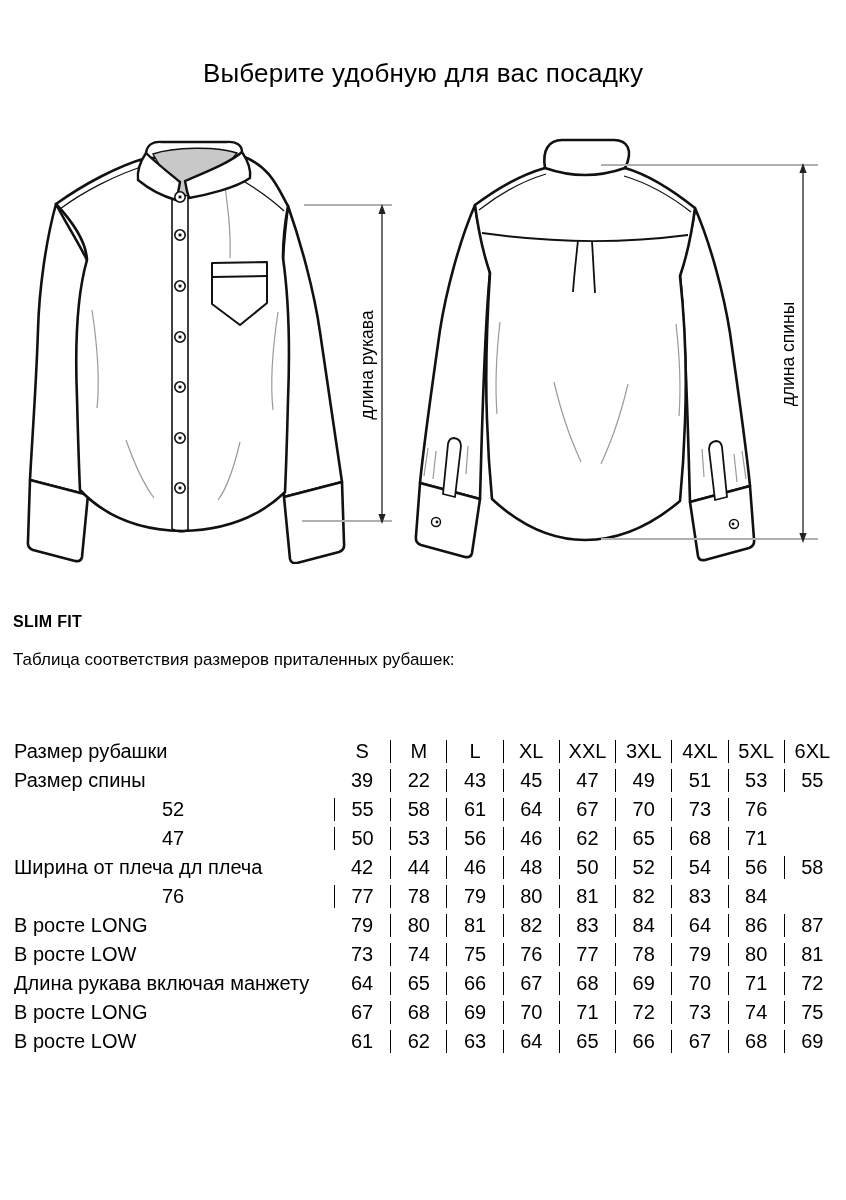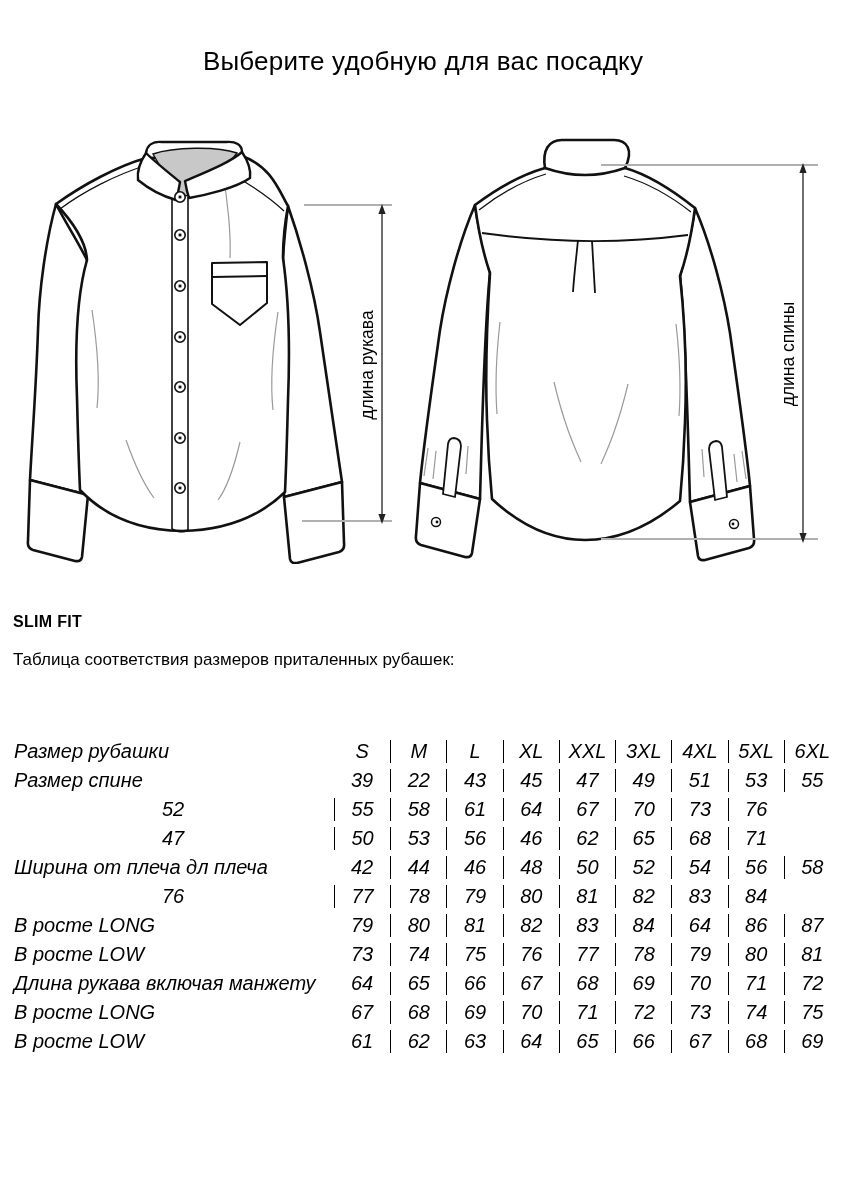--- a/index.html
+++ b/index.html
@@ -1,21 +1,21 @@
 <!DOCTYPE html>
 <html><head>
 <meta charset="utf-8">
 <style>
   html,body{margin:0;padding:0;}
   body{
     width:846px;height:1200px;background:#ffffff;position:relative;overflow:hidden;
     font-family:"Liberation Sans", sans-serif;color:#000;
   }
   .title{
-    position:absolute;top:46px;left:0;width:846px;text-align:center;
+    position:absolute;top:58px;left:0;width:846px;text-align:center;
     font-size:26px;font-weight:400;letter-spacing:0.2px;
   }
   .shirt-svg{position:absolute;}
   .front-shirt{left:26px;top:140px;width:322px;height:424px;}
   .back-shirt{left:404px;top:132px;width:372px;height:436px;}
   .tick{position:absolute;height:2px;background:#b0b0b0;}
   .tick-front-top{left:304px;top:204px;width:88px;}
   .tick-front-bottom{left:302px;top:520px;width:90px;}
   .tick-back-top{left:601px;top:164px;width:217px;}
   .tick-back-bottom{left:601px;top:538px;width:217px;}
@@ -28,21 +28,21 @@
   }
   .label-sleeve{left:302px;top:355px;width:130px;height:20px;}
   .label-back{left:723px;top:344px;width:130px;height:20px;}
   .fit-heading{
     position:absolute;left:13px;top:613px;font-size:16px;font-weight:bold;letter-spacing:0.3px;
   }
   .fit-subtitle{position:absolute;left:13px;top:650px;font-size:17px;}
   .size-table{position:absolute;left:12px;top:737px;width:828px;}
   .trow{
     display:grid;grid-template-columns:322px repeat(9,1fr);
-    height:29px;align-items:center;font-size:20px;font-style:italic;
+    height:29px;align-items:center;font-size:20px;
   }
   .cell{overflow:hidden;}
   .cell.label{text-align:left;padding-left:2px;white-space:nowrap;}
   .cell.val{text-align:center;}
   .cell.sep{border-left:1.5px solid #000;}
 </style>
 </head>
 <body>
 
 <div class="title">Выберите удобную для вас посадку</div>
@@ -193,21 +193,21 @@
       <div class="cell val sep">M</div>
       <div class="cell val sep">L</div>
       <div class="cell val sep">XL</div>
       <div class="cell val sep">XXL</div>
       <div class="cell val sep">3XL</div>
       <div class="cell val sep">4XL</div>
       <div class="cell val sep">5XL</div>
       <div class="cell val sep">6XL</div>
     </div>
     <div class="trow">
-      <div class="cell label">Размер спине</div>
+      <div class="cell label">Размер спины</div>
       <div class="cell val">39</div>
       <div class="cell val sep">22</div>
       <div class="cell val sep">43</div>
       <div class="cell val sep">45</div>
       <div class="cell val sep">47</div>
       <div class="cell val sep">49</div>
       <div class="cell val sep">51</div>
       <div class="cell val sep">53</div>
       <div class="cell val sep">55</div>
     </div>

